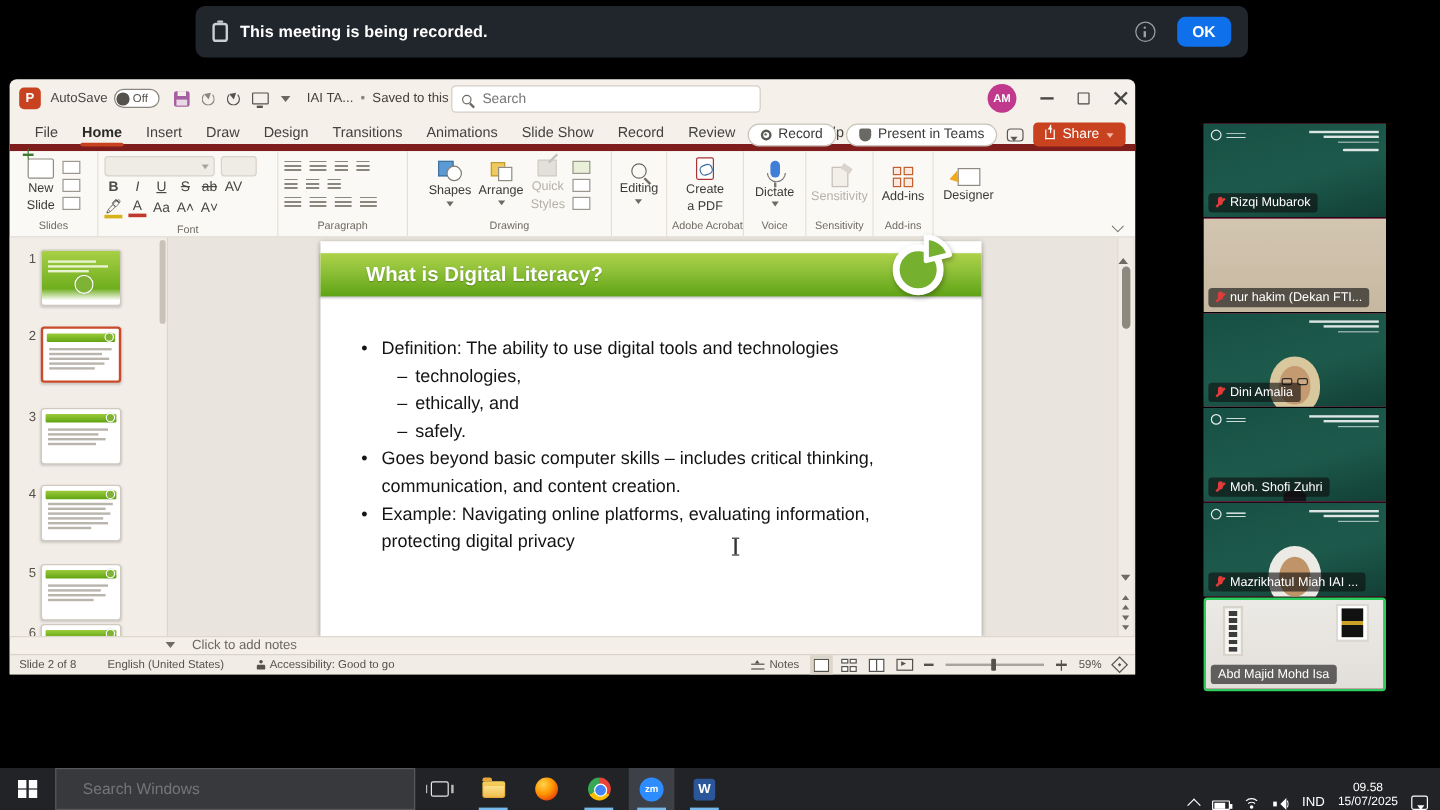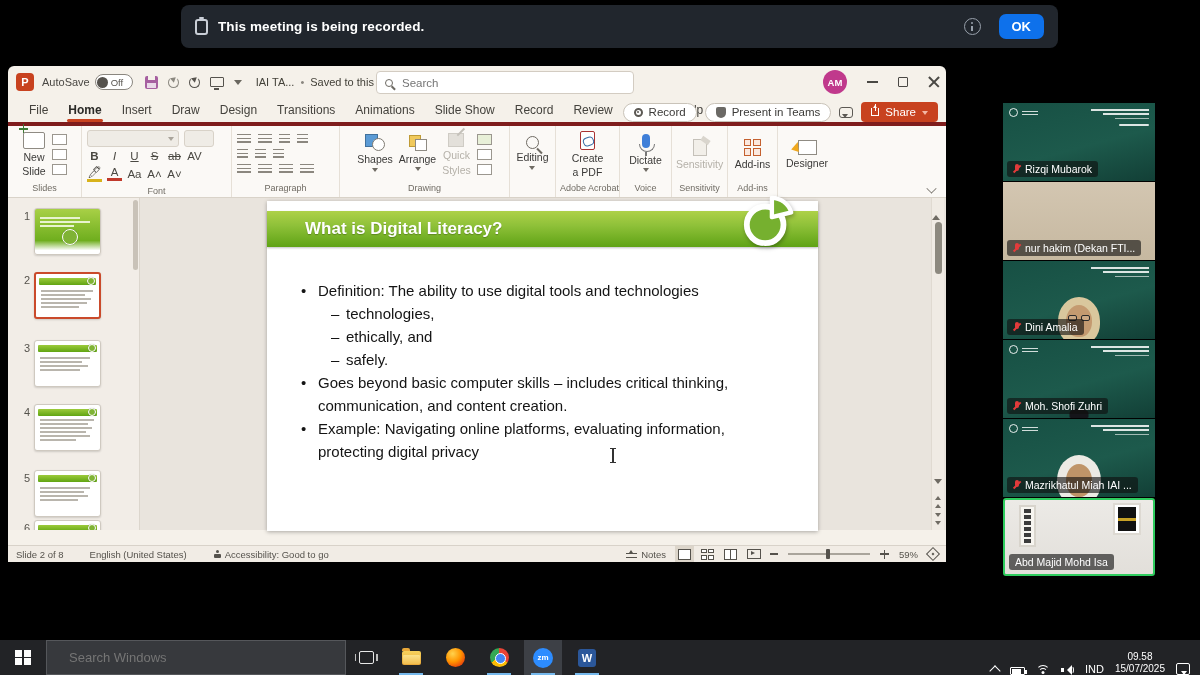--- a/index.html
+++ b/index.html
@@ -1,21 +1,21 @@
 <!DOCTYPE html>
 <html><head>
 <meta charset="utf-8">
 <style>
   html,body{margin:0;padding:0;background:#000;}
   *{box-sizing:border-box;user-select:none;}
   .screen{position:relative;width:1200px;height:675px;background:#000;overflow:hidden;
           font-family:"Liberation Sans",sans-serif;-webkit-font-smoothing:antialiased;}
 
   
-  .banner{position:absolute;left:181px;top:5px;width:877px;height:43px;background:#21262d;
+  .banner{position:absolute;left:163px;top:5px;width:877px;height:43px;background:#21262d;
           border-radius:8px;display:flex;align-items:center;padding:0 14px;gap:10px;}
   .rec-icon{width:13px;height:16px;border:2px solid #c9ced6;border-radius:3px;position:relative;flex:0 0 auto;}
   .rec-icon::after{content:"";position:absolute;left:2px;top:-4px;width:5px;height:2px;background:#c9ced6;border-radius:1px;}
   .banner-msg{color:#fff;font-size:13.5px;font-weight:bold;letter-spacing:.1px;}
   .banner-spacer{flex:1;}
   .info-icon{width:17px;height:17px;border:1.5px solid #98a0ab;border-radius:50%;position:relative;flex:0 0 auto;}
   .info-icon::before{content:"";position:absolute;left:50%;top:3px;width:2px;height:2px;margin-left:-1px;background:#98a0ab;border-radius:50%;}
   .info-icon::after{content:"";position:absolute;left:50%;top:7px;width:2px;height:5px;margin-left:-1px;background:#98a0ab;}
   .ok-btn{background:#0E71EB;color:#fff;font-weight:bold;font-size:13px;border:none;border-radius:7px;
           padding:5px 13px;margin-left:8px;cursor:pointer;}
@@ -50,21 +50,21 @@
   .searchbox input{border:none;outline:none;font-size:11.5px;color:#444;background:transparent;width:100%;font-family:"Liberation Sans",sans-serif;}
   .tb-right{position:absolute;right:6px;top:0;height:32px;display:flex;align-items:center;gap:20px;}
   .avatar{width:24px;height:24px;border-radius:50%;background:#C0398C;color:#fff;font-size:9.5px;font-weight:bold;display:grid;place-items:center;}
   .wc-min{width:11px;height:1.6px;background:#4a4844;}
   .wc-max{width:10px;height:10px;border:1.5px solid #4a4844;border-radius:1px;}
   .wc-close{position:relative;width:12px;height:12px;}
   .wc-close::before,.wc-close::after{content:"";position:absolute;left:-1px;top:5px;width:14px;height:1.6px;background:#4a4844;}
   .wc-close::before{transform:rotate(45deg);}.wc-close::after{transform:rotate(-45deg);}
 
   
-  .tabs{height:28px;display:flex;align-items:flex-start;padding-left:12px;gap:2px;position:relative;border-bottom:4px solid #7f1d1d;}
+  .tabs{height:28px;display:flex;align-items:flex-start;padding-left:12px;gap:2px;position:relative;border-bottom:6px solid #7f1d1d;}
   .tab{padding:5px 9px;font-size:12px;color:#44423d;cursor:pointer;position:relative;}
   .tab.active{font-weight:bold;color:#2b2a27;}
   .tab.active::after{content:"";position:absolute;left:8px;right:8px;bottom:0;height:3px;background:#C8421F;border-radius:2px;}
   .tabs-right{position:absolute;right:8px;top:0;height:28px;display:flex;align-items:center;gap:8px;}
   .pill{display:flex;align-items:center;gap:6px;border:1px solid #c9c3b9;background:#fff;border-radius:13px;
         padding:2.5px 10px;font-size:11.5px;color:#3b3a38;cursor:pointer;}
   .rec-dot{width:9px;height:9px;border:2px solid #5c5954;border-radius:50%;position:relative;}
   .rec-dot::after{content:"";position:absolute;left:1.5px;top:1.5px;width:2px;height:2px;background:#5c5954;border-radius:50%;}
   .shield{width:10px;height:11px;background:#6b6965;border-radius:2px 2px 5px 5px;}
   .cmt{width:14px;height:11px;border:1.5px solid #5c5954;border-radius:3px;position:relative;}
@@ -629,20 +629,24 @@
             <span class="tri up" style="border-width:3.5px;border-bottom-width:4.5px;"></span>
           </span>
           <span class="dbl">
             <span class="tri down" style="border-width:3.5px;border-top-width:4.5px;"></span>
             <span class="tri down" style="border-width:3.5px;border-top-width:4.5px;"></span>
           </span>
         </div>
       </div>
     </div>
 
+    <div class="notes">
+      <span class="split-tri"></span>
+      <span class="ph">Click to add notes</span>
+    </div>
 
     <div class="status">
       <span class="st-item">Slide 2 of 8</span>
       <span class="st-item">English (United States)</span>
       <span class="st-item">
         <span class="acc-ic"></span>
         <span>Accessibility: Good to go</span>
       </span>
       <span class="st-right">
         <span class="st-item" style="margin-right:2px;">

